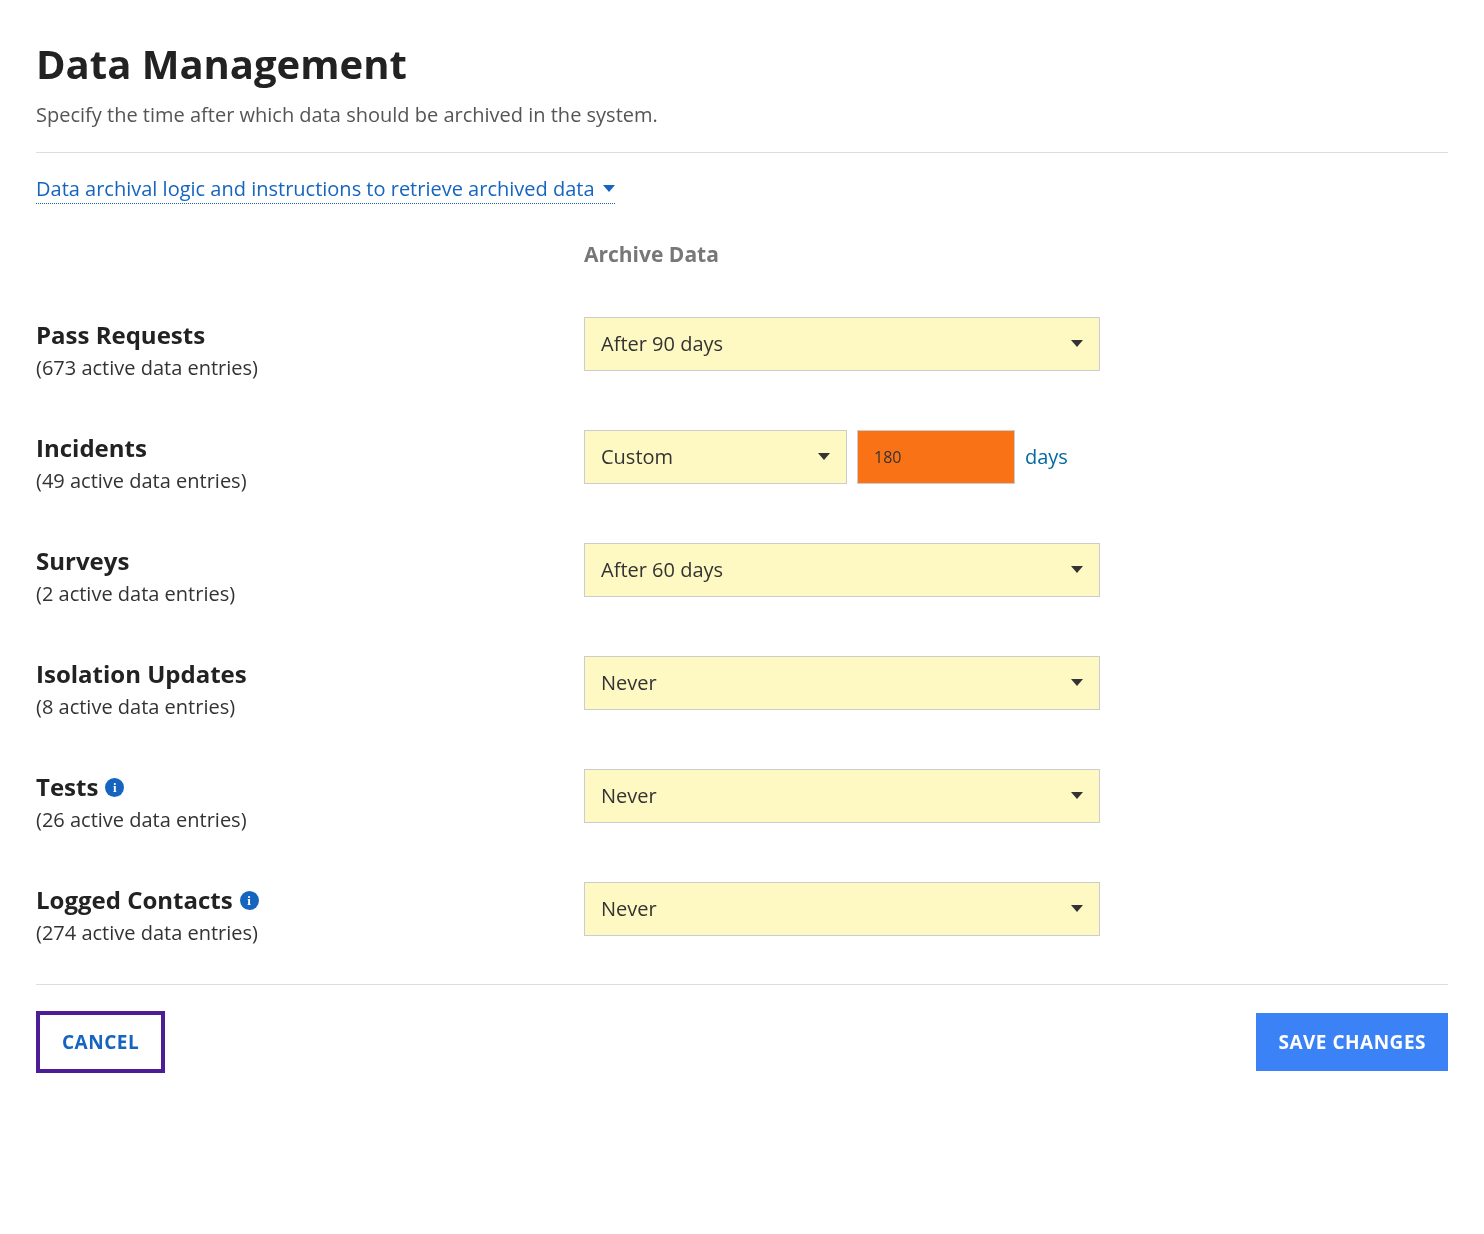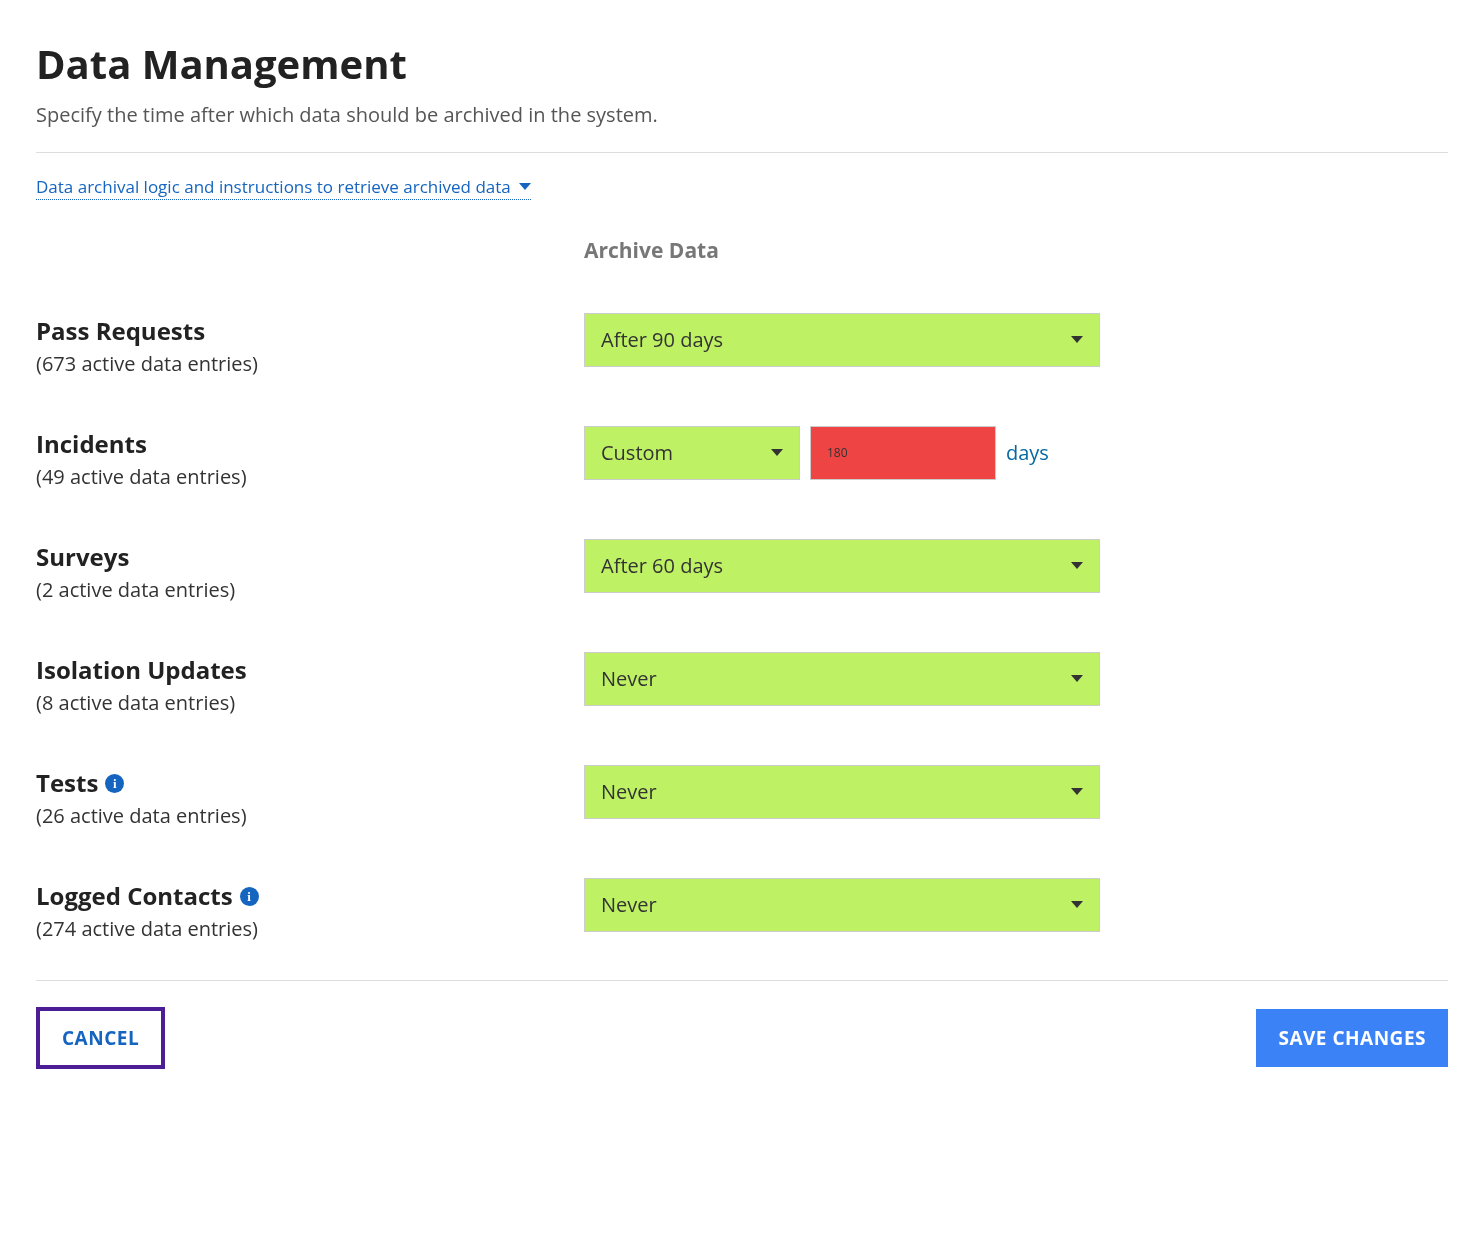--- a/index.html
+++ b/index.html
@@ -25,21 +25,21 @@
       margin-bottom: 24px;
     }
     .hr {
       border: none;
       border-top: 1px solid #ddd;
       margin: 0 0 22px 0;
     }
     .expand-link {
       display: inline-flex;
       align-items: center;
-      font-size: 17px;
+      font-size: 20px;
       color: #1565c0;
       text-decoration: none;
       border-bottom: 1px dotted #1565c0;
       padding-bottom: 1px;
       cursor: pointer;
       margin-bottom: 36px;
     }
     .caret-down {
       margin-left: 8px;
       width: 0;
@@ -101,53 +101,53 @@
       max-width: 516px;
     }
     .select {
       position: relative;
       display: flex;
       align-items: center;
       border: 1px solid #ccc;
       height: 54px;
       padding: 0 16px;
       cursor: pointer;
-      background: #bef264;
+      background: #fef9c3;
       width: 100%;
     }
     .select-text {
       font-size: 20px;
       color: #333;
       flex: 1;
     }
     .select-caret {
       width: 0;
       height: 0;
       border-left: 6px solid transparent;
       border-right: 6px solid transparent;
       border-top: 7px solid #333;
     }
     .custom-row {
       display: flex;
       align-items: center;
       gap: 10px;
     }
     .custom-row .select {
-      width: 216px;
+      width: 263px;
       flex-shrink: 0;
       align-items: center;
     }
     .custom-input {
       border: 1px solid #ccc;
       height: 54px;
-      width: 186px;
+      width: 158px;
       padding: 0 16px;
-      font-size: 12px;
+      font-size: 16px;
       color: #333;
-      background: #ef4444;
+      background: #f97316;
       text-align: left;
       font-family: inherit;
     }
     .custom-unit {
       font-size: 20px;
       color: #0369a1;
     }
     .footer-hr {
       border: none;
       border-top: 1px solid #ddd;

